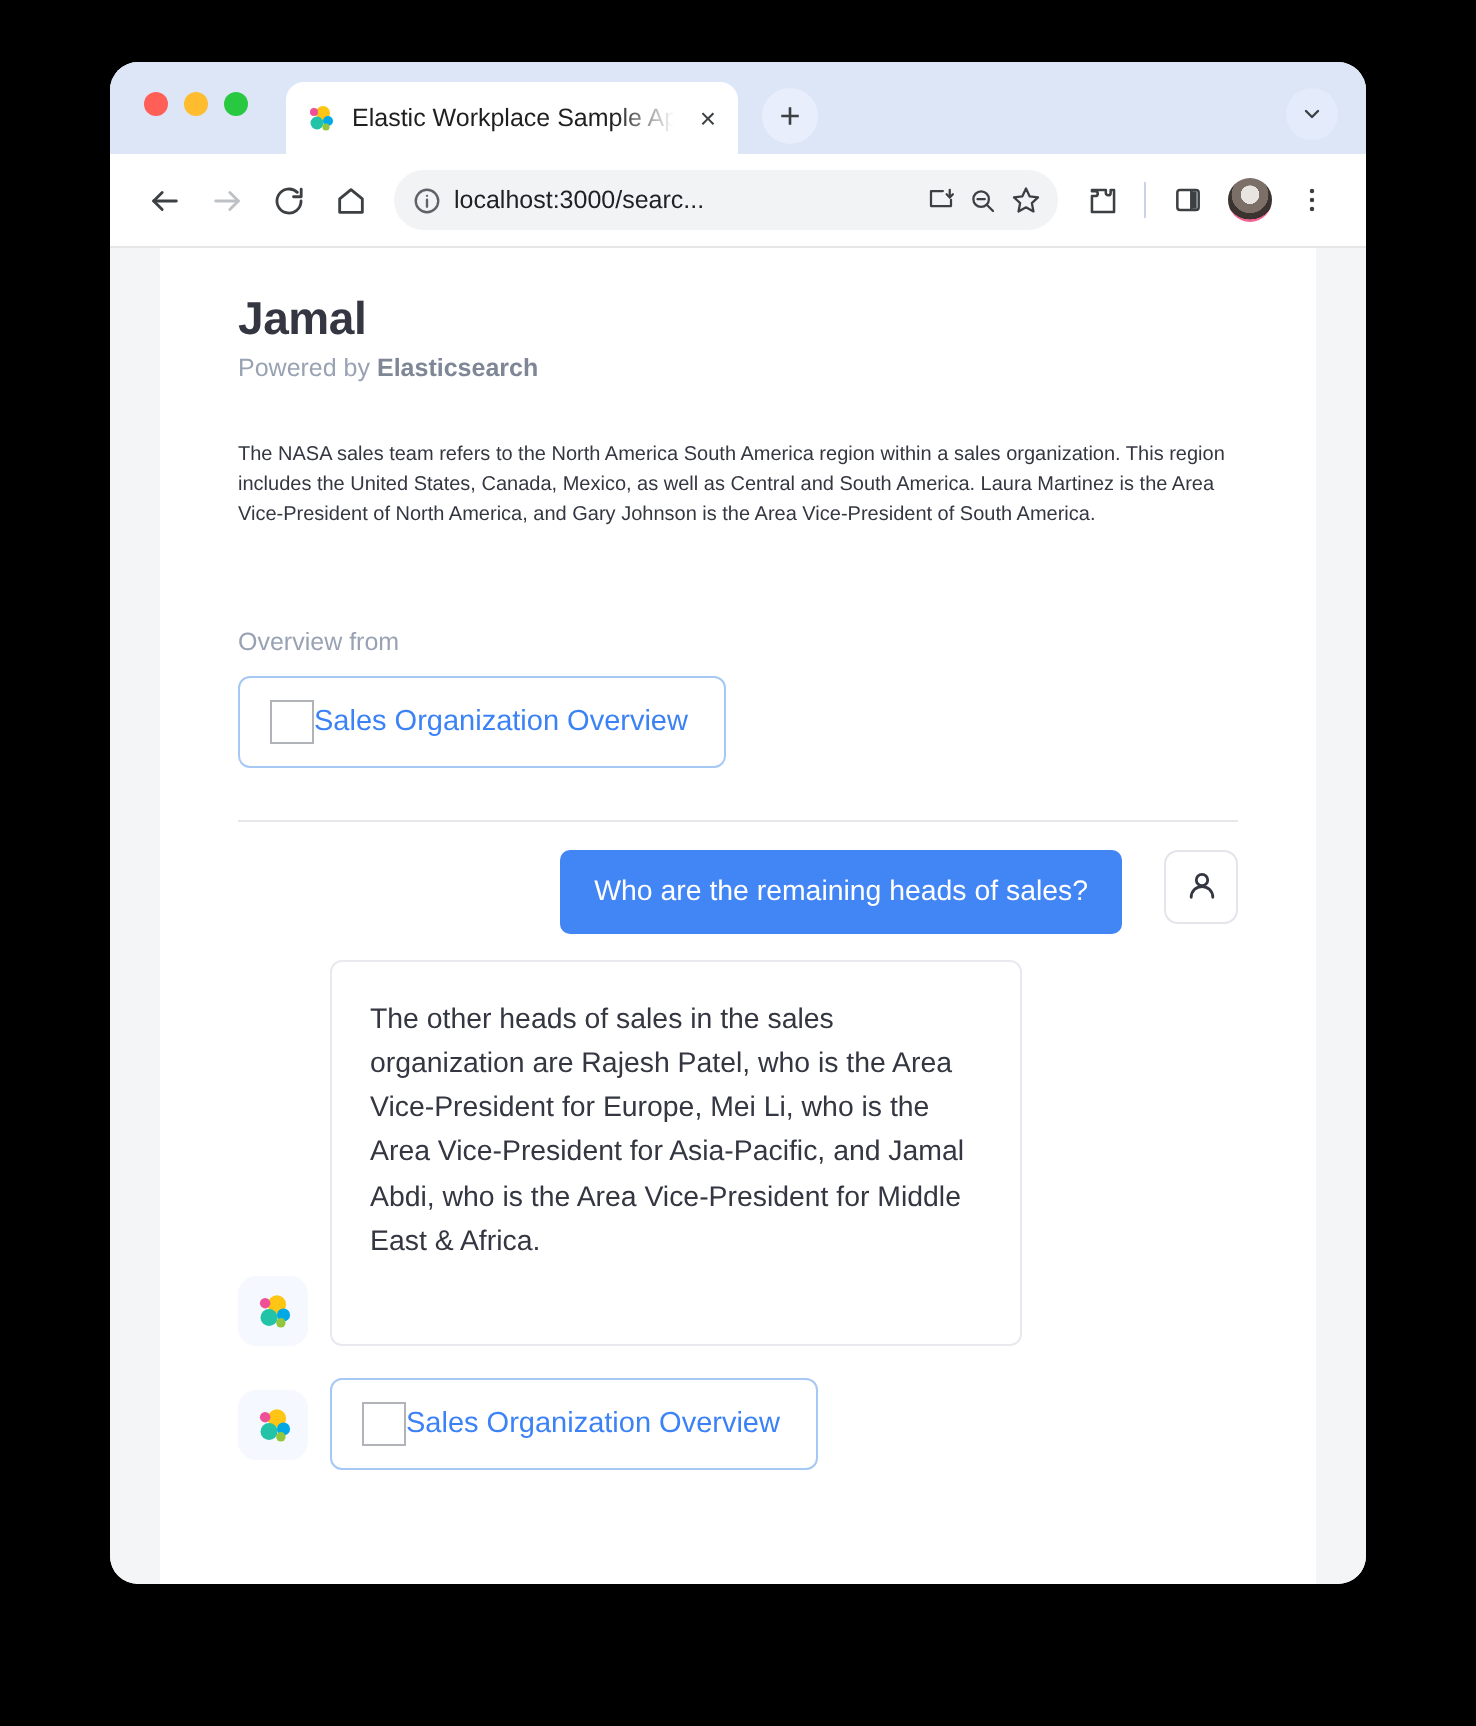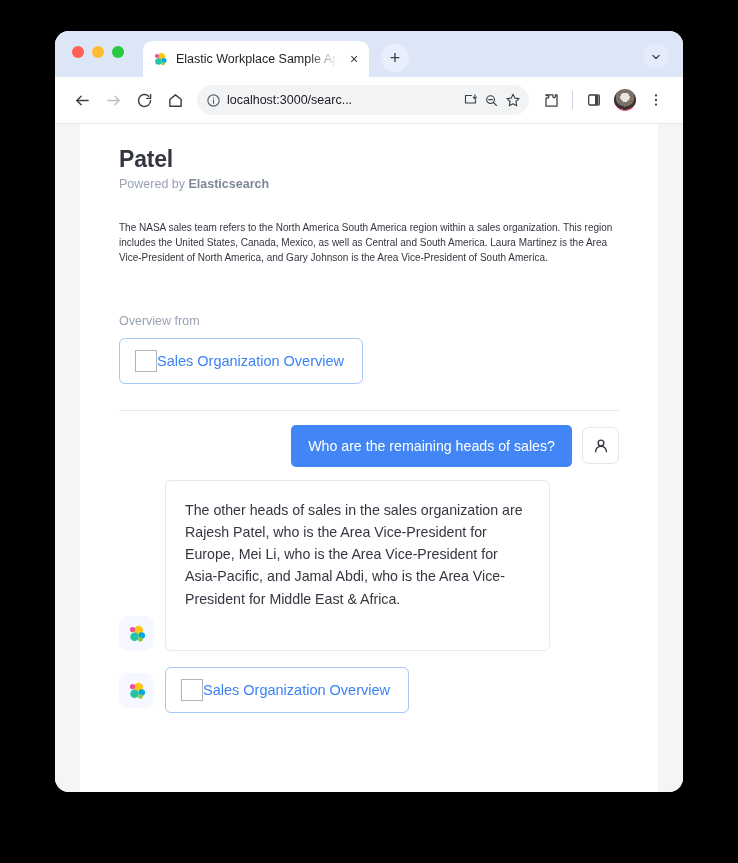--- a/index.html
+++ b/index.html
@@ -216,22 +216,22 @@
     height: 1px;
     background: #e7e8ec;
     margin-top: 26px;
   }
 
   
   #user-turn {
     margin-top: 14px;
     display: flex;
     justify-content: flex-end;
-    align-items: center;
-    gap: 10px;
+    align-items: flex-start;
+    gap: 21px;
   }
   #user-bubble {
     background: #4285f4;
     color: #ffffff;
     border-radius: 5px;
     padding: 13px 17px;
     font-size: 14.2px;
     max-width: 360px;
   }
   #user-avatar-button {
@@ -253,21 +253,21 @@
     width: 35px; height: 35px;
     border-radius: 9px;
     background: #f6f8ff;
     display: flex; align-items: center; justify-content: center;
     flex: 0 0 auto;
   }
   #assistant-bubble {
     border: 1px solid #e7e9ee;
     border-radius: 6px;
     padding: 18px 19px 40px 19px;
-    width: 385px;
+    width: 346px;
     font-size: 14.2px;
     line-height: 1.57;
     color: #343741;
     background: #ffffff;
   }
 
   #assistant-source-turn {
     margin-top: 16px;
     display: flex;
     align-items: center;
@@ -397,21 +397,21 @@
           <circle cx="12" cy="5.2" r="1.7"></circle>
             <circle cx="12" cy="12" r="1.7"></circle>
             <circle cx="12" cy="18.8" r="1.7"></circle>
         </svg>
       </div>
     </div>
 
     <div id="page-viewport">
       <div id="page-content">
 
-        <h1 id="answer-title">Patel</h1>
+        <h1 id="answer-title">Jamal</h1>
 
         <div id="powered-by">
           <span>Powered by </span><b>Elasticsearch</b>
         </div>
 
         <p id="answer-text">The NASA sales team refers to the North America South America region within a sales organization. This region includes the United States, Canada, Mexico, as well as Central and South America. Laura Martinez is the Area Vice-President of North America, and Gary Johnson is the Area Vice-President of South America.</p>
 
         <div id="sourced-from-label">Overview from</div>
 
         <div class="doc-chip">

